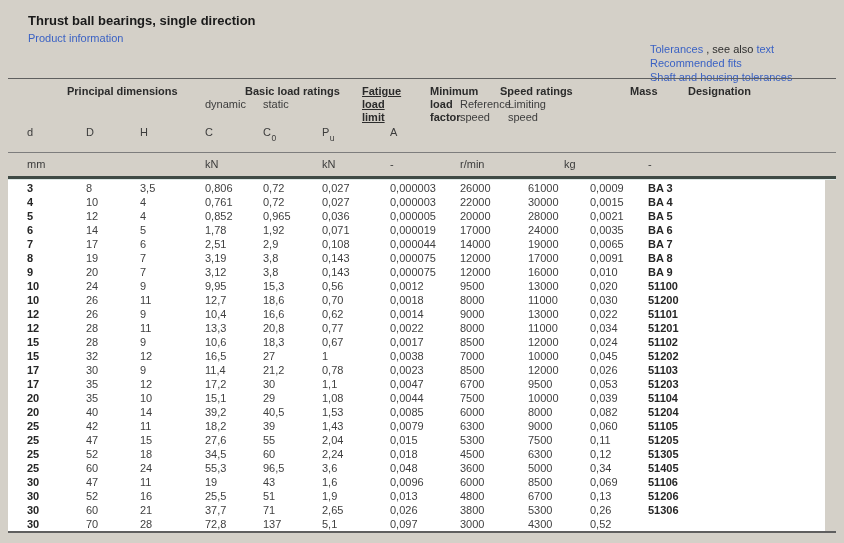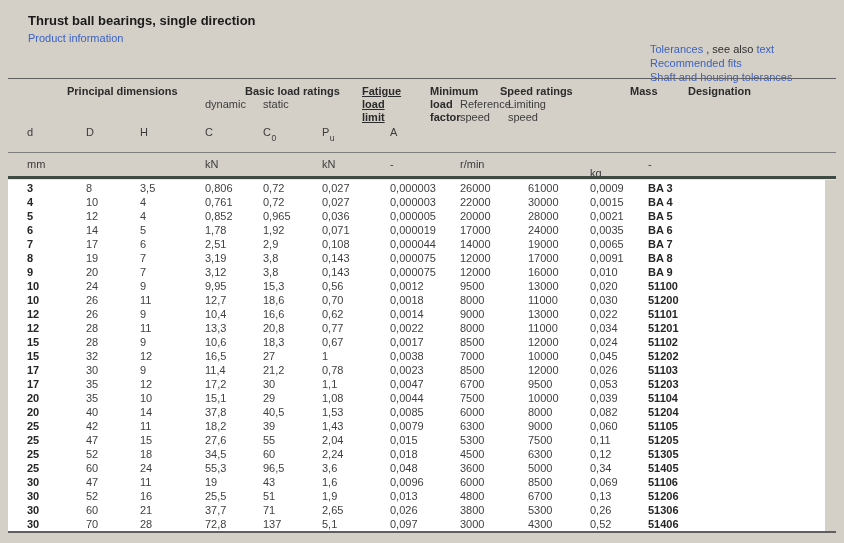--- a/index.html
+++ b/index.html
@@ -66,21 +66,21 @@
   <div class="hl" style="left:322px; top:126px;text-align:right;"><span>P</span><sub class="s">u</sub></div>
   <div class="hl" style="left:390px; top:126px;">A</div>
 
   <div class="rule rule-mid"></div>
 
   <div class="hl" style="left:27px; top:158px;">mm</div>
   <div class="hl" style="left:205px; top:158px;">kN</div>
   <div class="hl" style="left:322px; top:158px;">kN</div>
   <div class="hl" style="left:390px; top:158px;">-</div>
   <div class="hl" style="left:460px; top:158px;">r/min</div>
-  <div class="hl" style="left:590px; top:158px;margin-top:9px;">kg</div>
+  <div class="hl" style="left:564px; top:158px;">kg</div>
   <div class="hl" style="left:648px; top:158px;">-</div>
 
   <div class="rule rule-thick"></div>
   <div class="data-area"></div>
   <div class="rows">
       <div class="trow">
         <span class="c0">3</span>
         <span class="c1">8</span>
         <span class="c2">3,5</span>
         <span class="c3">0,806</span>
@@ -284,21 +284,21 @@
         <span class="c6">0,0044</span>
         <span class="c7">7500</span>
         <span class="c8">10000</span>
         <span class="c9">0,039</span>
         <span class="c10">51104</span>
       </div>
       <div class="trow">
         <span class="c0">20</span>
         <span class="c1">40</span>
         <span class="c2">14</span>
-        <span class="c3">37,8</span>
+        <span class="c3">39,2</span>
         <span class="c4">40,5</span>
         <span class="c5">1,53</span>
         <span class="c6">0,0085</span>
         <span class="c7">6000</span>
         <span class="c8">8000</span>
         <span class="c9">0,082</span>
         <span class="c10">51204</span>
       </div>
       <div class="trow">
         <span class="c0">25</span>
@@ -395,18 +395,17 @@
         <span class="c0">30</span>
         <span class="c1">70</span>
         <span class="c2">28</span>
         <span class="c3">72,8</span>
         <span class="c4">137</span>
         <span class="c5">5,1</span>
         <span class="c6">0,097</span>
         <span class="c7">3000</span>
         <span class="c8">4300</span>
         <span class="c9">0,52</span>
-        <span class="c10">51406</span>
       </div>
     </div>
   <div class="rule rule-bottom"></div>
 
 </div>
 
 </body></html>

